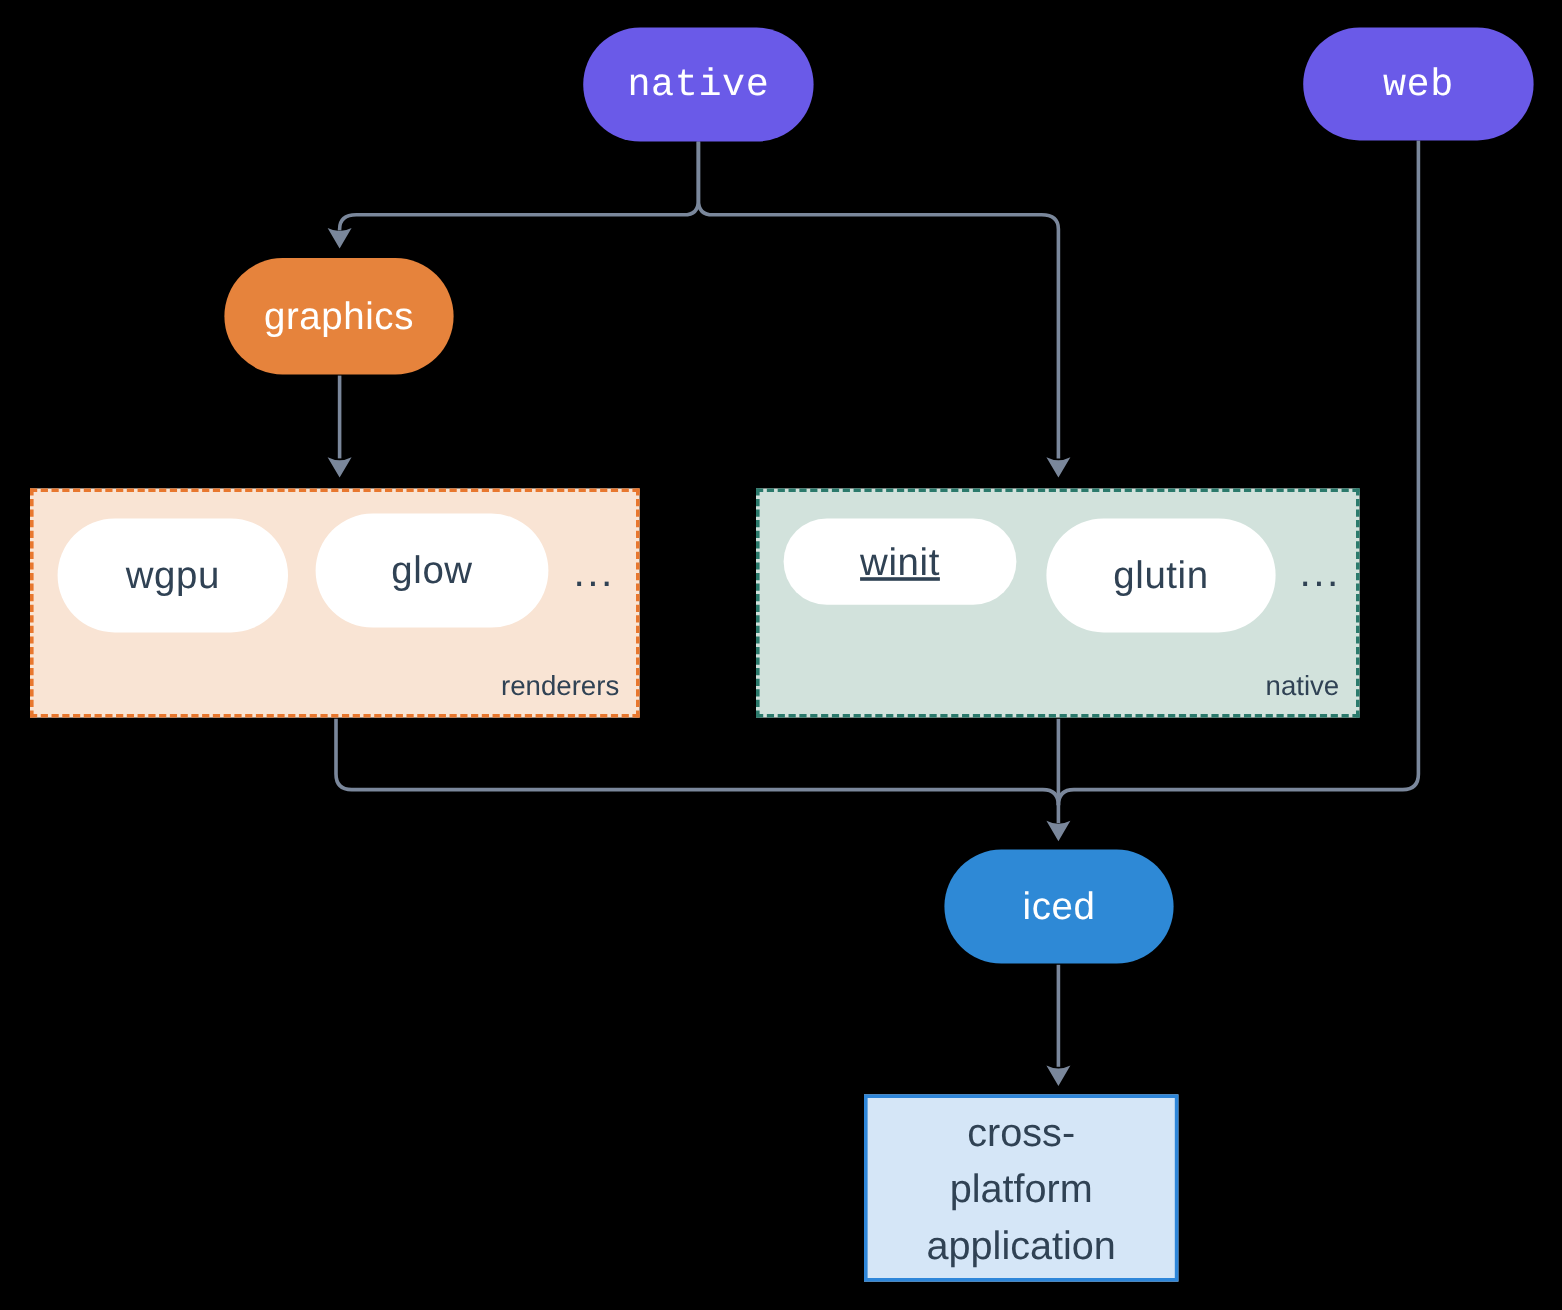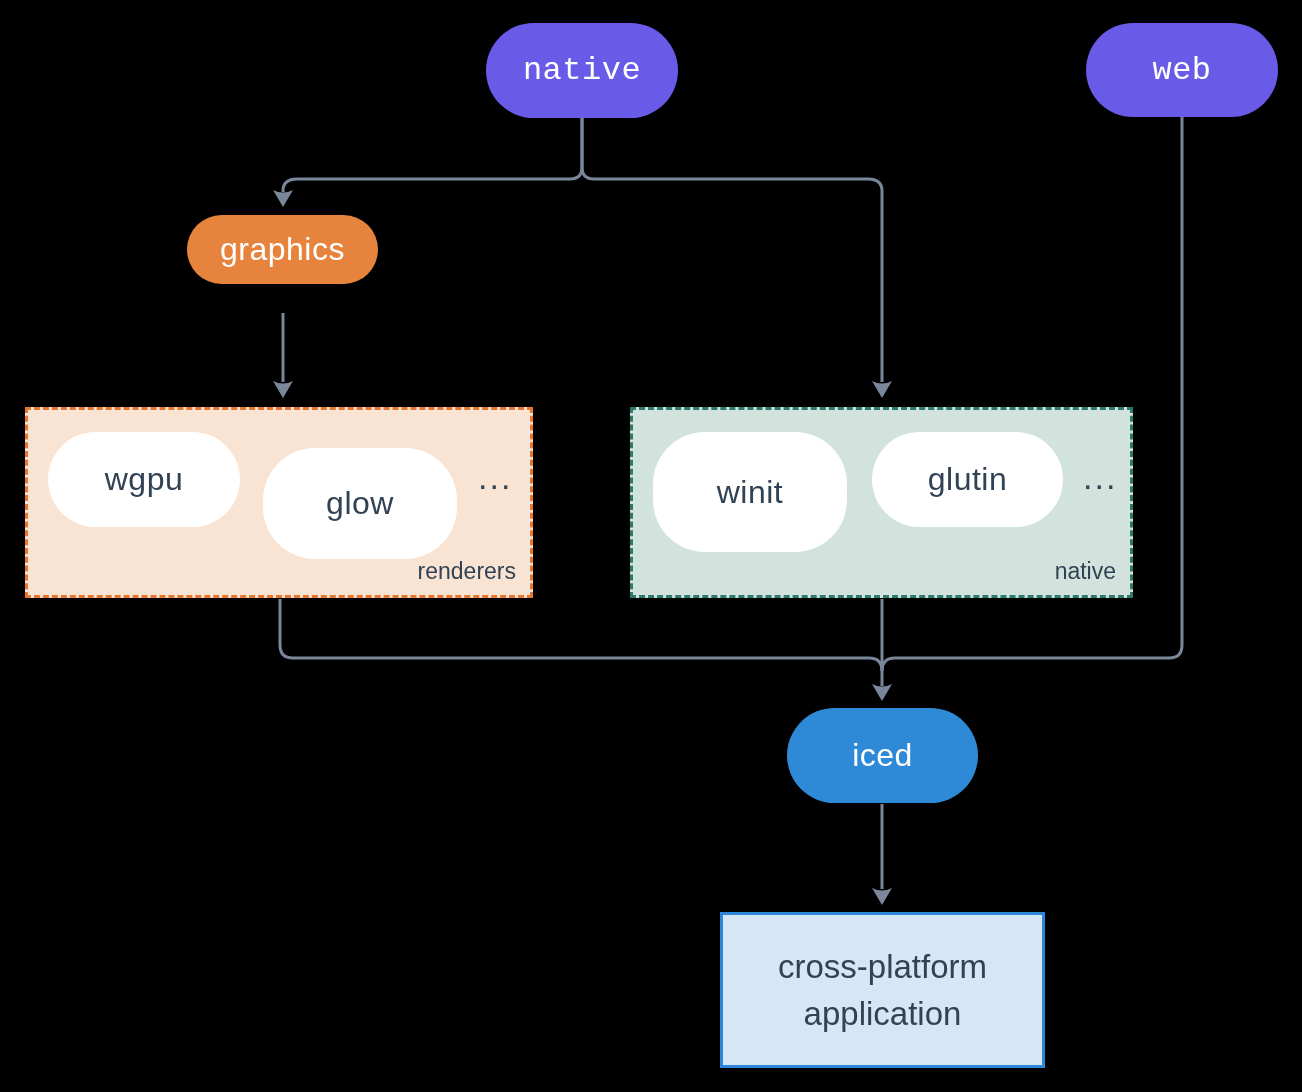--- a/index.html
+++ b/index.html
@@ -43,40 +43,40 @@
     z-index: 2;
     letter-spacing: 0.5px;
   }
   .pill.purple { background: var(--purple); font-family: Liberation Mono, monospace; }
   .pill.orange { background: var(--orange); }
   .pill.blue   { background: var(--blue); align-items: center; }
   .pill.white  { background: var(--white); color: var(--dark-text); align-items: center; }
 
   #node-native   { left: 486px; top: 23px;  width: 192px; height: 95px; }
   #node-web      { left: 1086px; top: 23px; width: 192px; height: 94px; text-align: center; }
-  #node-graphics { left: 187px; top: 215px; width: 191px; height: 69px; text-align: right; }
+  #node-graphics { left: 187px; top: 215px; width: 191px; height: 97px; text-align: right; }
   #node-iced     { left: 787px; top: 708px; width: 191px; height: 95px; }
 
   .group-box {
     position: absolute;
     z-index: 1;
   }
   #group-renderers {
     left: 25px; top: 407px; width: 508px; height: 191px;
     background: var(--peach);
     border: 3px dashed var(--orange-border);
   }
   #group-shells {
     left: 630px; top: 407px; width: 503px; height: 191px;
     background: var(--sage);
     border: 3px dashed var(--teal-border);
   }
   #pill-wgpu   { left: 48px;  top: 432px; width: 192px; height: 95px; }
-  #pill-glow   { left: 263px; top: 448px; width: 194px; height: 111px; }
-  #pill-winit  { left: 653px; top: 432px; width: 194px; height: 120px; }
+  #pill-glow   { left: 263px; top: 428px; width: 194px; height: 95px; }
+  #pill-winit  { left: 653px; top: 432px; width: 194px; height: 72px; text-decoration: underline; }
   #pill-glutin { left: 872px; top: 432px; width: 191px; height: 95px; }
 
   .ellipsis {
     position: absolute;
     z-index: 2;
     color: var(--dark-text);
     font-size: 34px;
     letter-spacing: 2px;
   }
   #ellipsis-renderers { left: 478px;  top: 458px; }
@@ -84,21 +84,21 @@
 
   .group-label {
     position: absolute;
     right: 14px; bottom: 10px;
     color: var(--dark-text);
     font-size: 23px;
   }
 
   .app-box {
     position: absolute;
-    left: 720px; top: 912px; width: 325px; height: 156px;
+    left: 720px; top: 912px; width: 262px; height: 156px;
     background: var(--light-blue);
     border: 3px solid var(--blue-border);
     display: flex; align-items: center; justify-content: center;
     text-align: center;
     color: var(--dark-text);
     font-size: 33px;
     line-height: 47px;
     z-index: 2;
     padding: 0 28px;
   }

